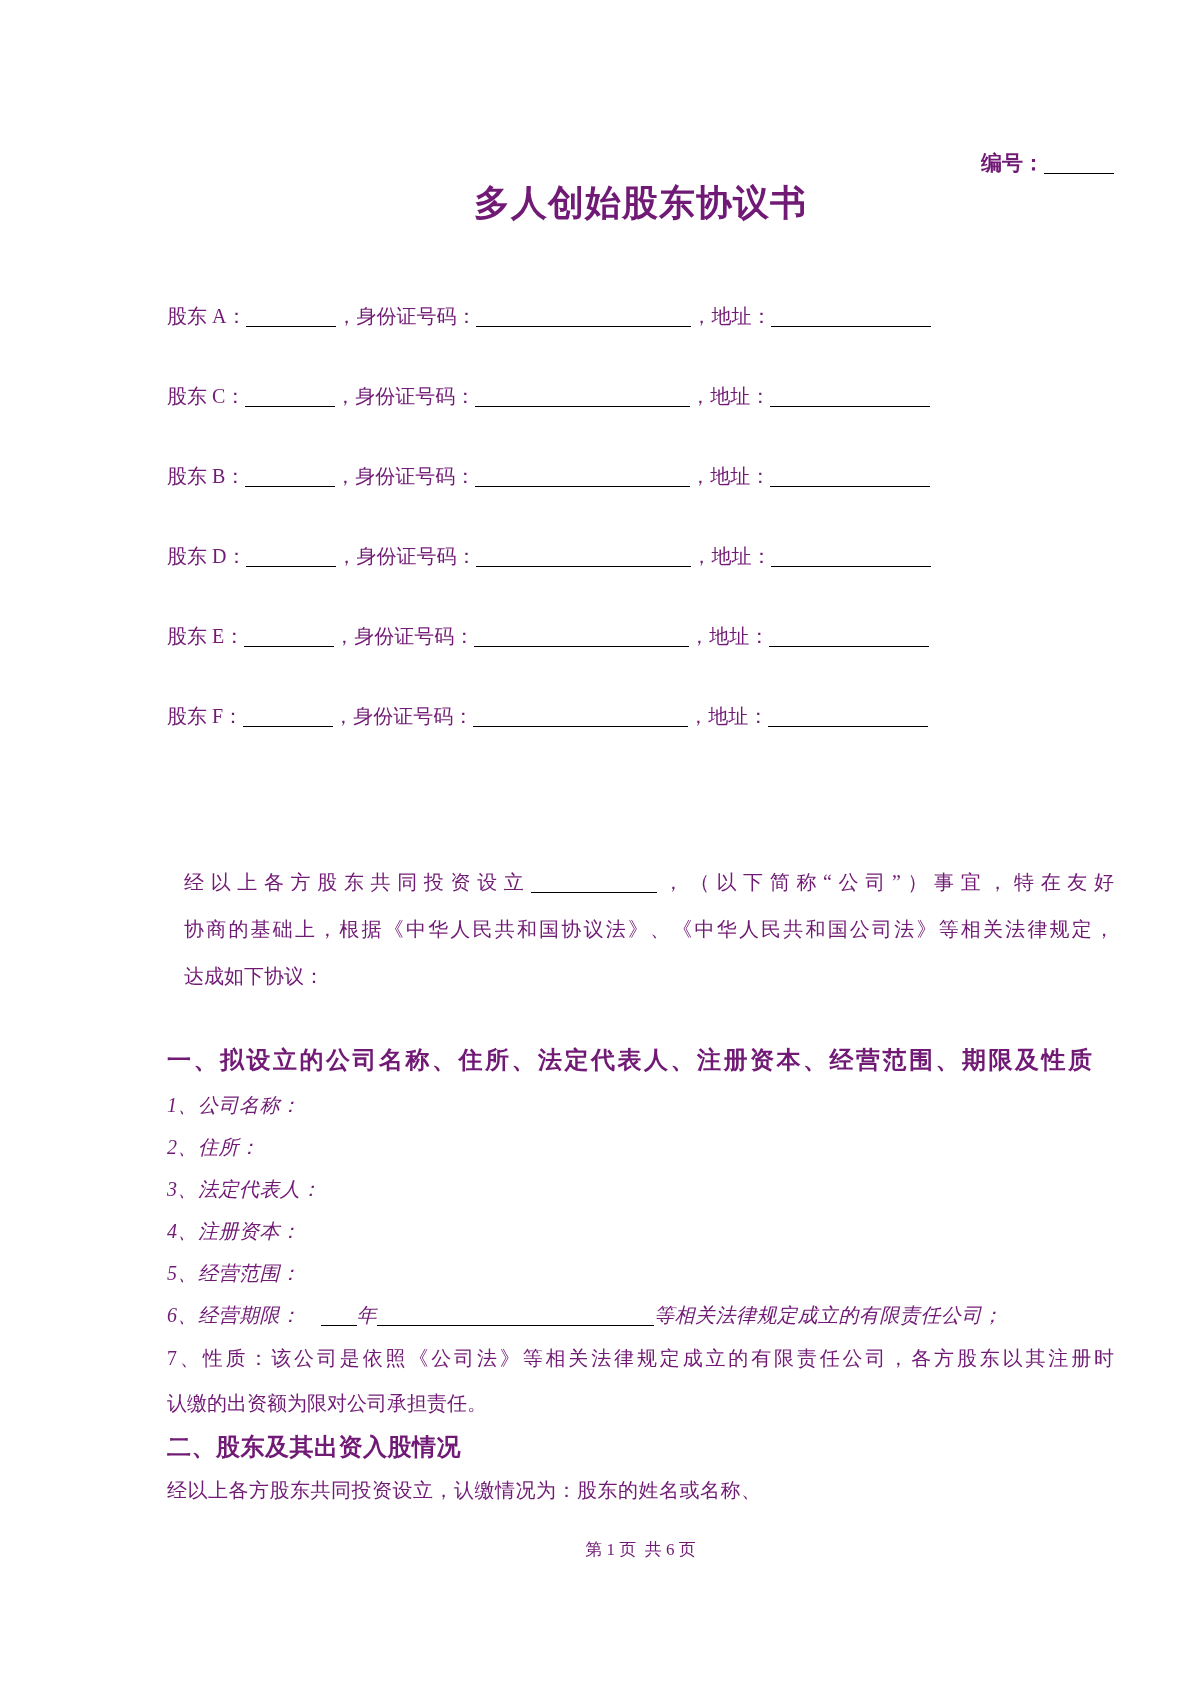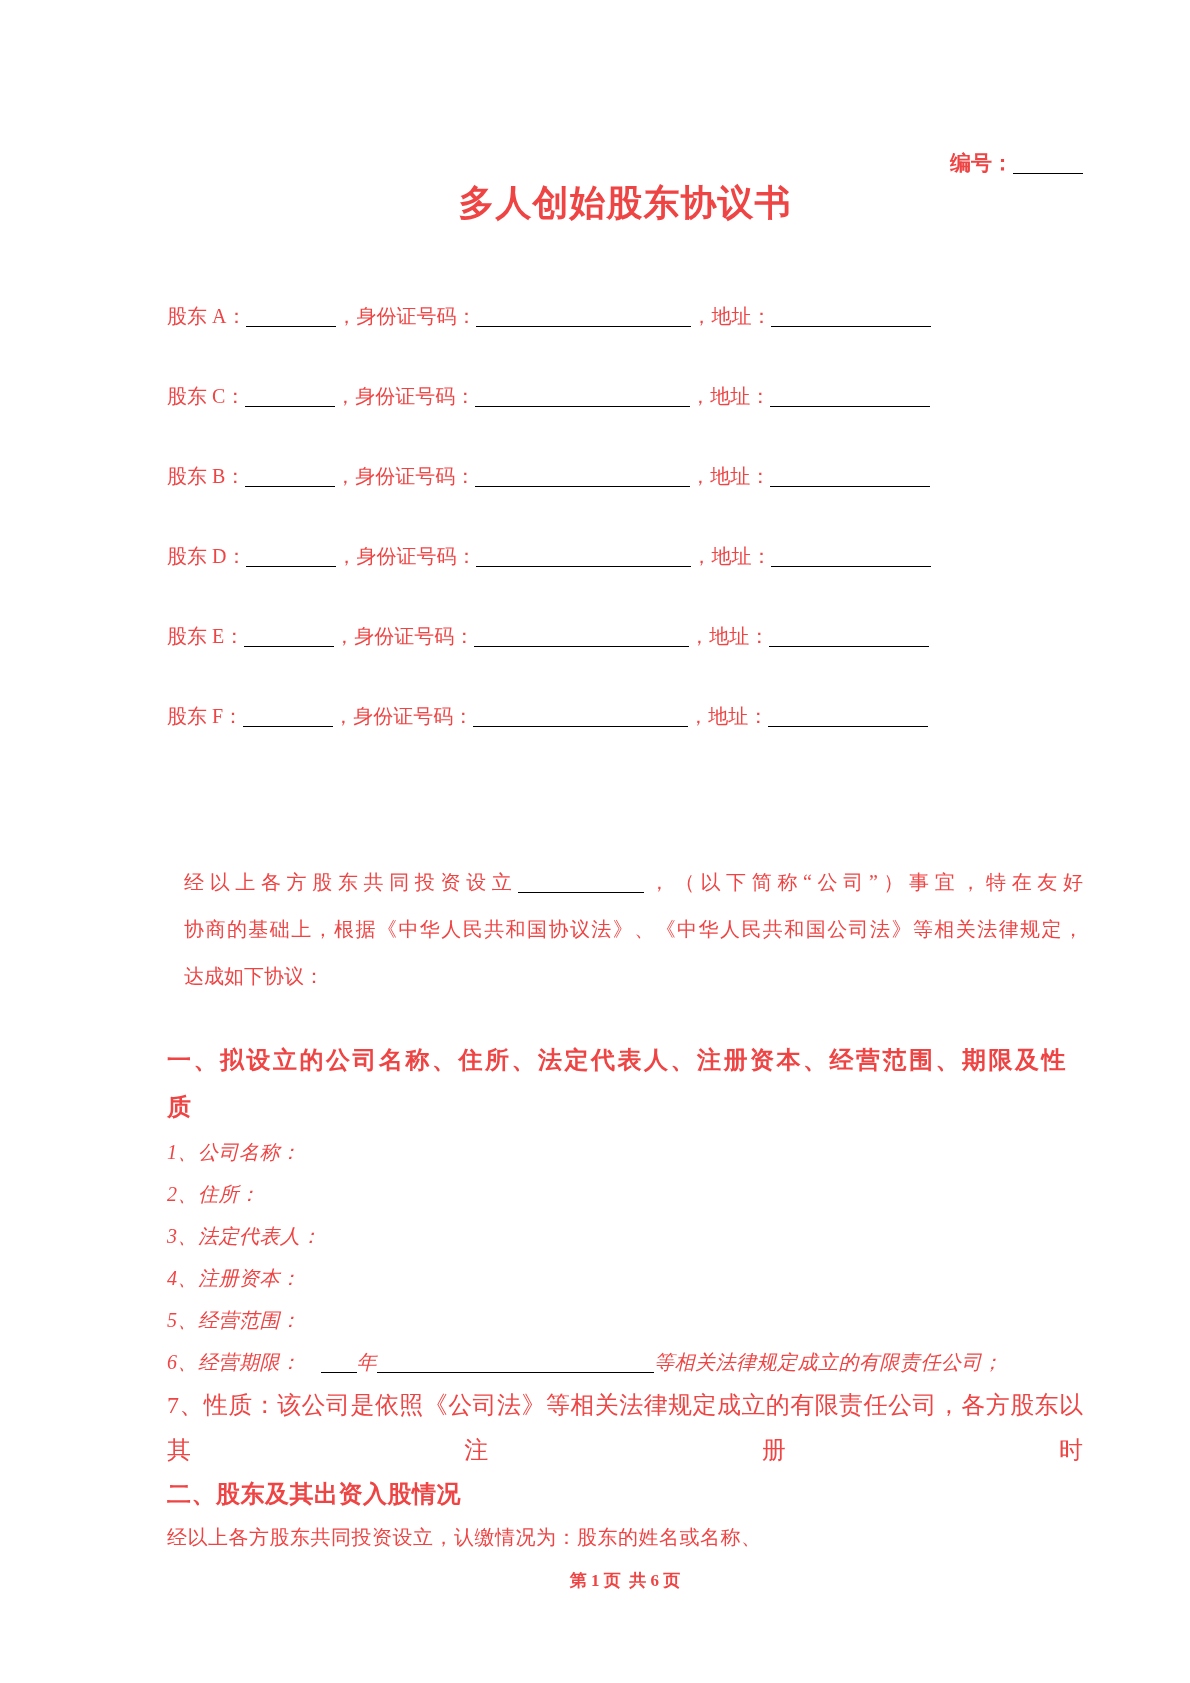--- a/index.html
+++ b/index.html
@@ -1,22 +1,22 @@
 <!DOCTYPE html>
 <html><head>
 <meta charset="utf-8">
 <style>
   html, body { margin: 0; padding: 0; background: #ffffff; }
   .page {
     width: 1190px; height: 1683px;
     background: #fff;
     box-sizing: border-box;
-    padding: 150px 107px 0 167px;
+    padding: 150px 76px 0 167px;
     font-family: "Liberation Serif", "DejaVu Serif", serif;
-    color: #ef4444;
+    color: #701a75;
     overflow: hidden;
     position: relative;
   }
   .blank {
     display: inline-block;
     border-bottom: 1.5px solid #000;
     height: 21px;
     margin-bottom: -4px;
   }
   .number-row {
@@ -51,30 +51,29 @@
   .sec-heading {
     font-size: 24px;
     font-weight: bold;
   }
   .sec1-heading { margin-top: 37px; line-height: 47px; letter-spacing: 2.5px; }
   .sec2-heading { line-height: 42px; letter-spacing: 0.5px; }
   .items { font-size: 20px; }
   .items .item { line-height: 42px; letter-spacing: 0.5px; font-style: italic; }
   .item6 .term-blank-short { width: 36px; margin-left: 20px; }
   .item6 .term-blank-long  { width: 277px; }
-  .item7 { font-size: 24px; }
+  .item7 { font-size: 20px; }
   .item7 .line { line-height: 45px; }
   .sec2-body { font-size: 20px; line-height: 44px; letter-spacing: 0.5px; }
   .page-footer {
-    margin-top: 8px;
+    margin-top: 24px;
     text-align: center;
     font-size: 17px;
     line-height: 28px;
     white-space: pre;
-    font-weight: bold;
   }
 </style>
 </head>
 <body>
 
 <div class="page">
 
   <div class="number-row">
     <span>编号：</span><span class="blank"></span>
   </div>
@@ -118,20 +117,21 @@
     <div class="item">3、法定代表人：</div>
     <div class="item">4、注册资本：</div>
     <div class="item">5、经营范围：</div>
     <div class="item item6">
       <span>6、经营期限：</span><span class="blank term-blank-short"></span><span>年</span><span class="blank term-blank-long"></span><span>等相关法律规定成立的有限责任公司；</span>
     </div>
   </div>
 
   <div class="item7">
     <div class="line fill">7、性质：该公司是依照《公司法》等相关法律规定成立的有限责任公司，各方股东以其注册时</div>
+    <div class="line">认缴的出资额为限对公司承担责任。</div>
   </div>
 
   <div class="sec-heading sec2-heading">二、股东及其出资入股情况</div>
 
   <div class="sec2-body">经以上各方股东共同投资设立，认缴情况为：股东的姓名或名称、</div>
 
   <div class="page-footer">第 1 页  共 6 页</div>
 
 </div>
 

